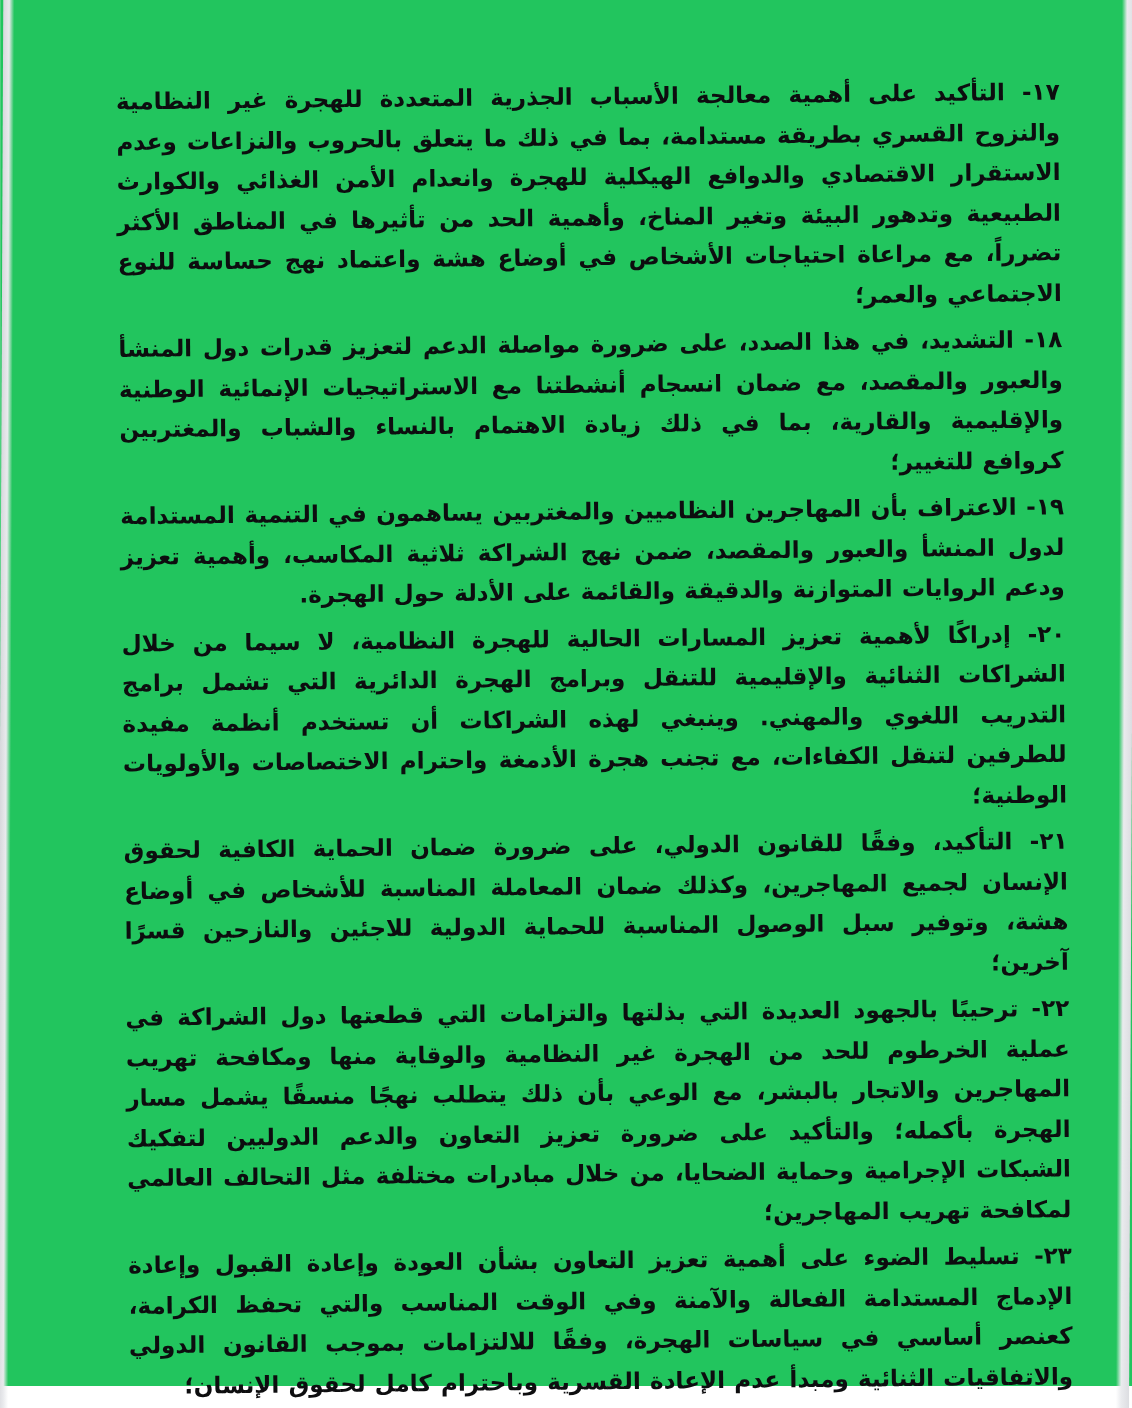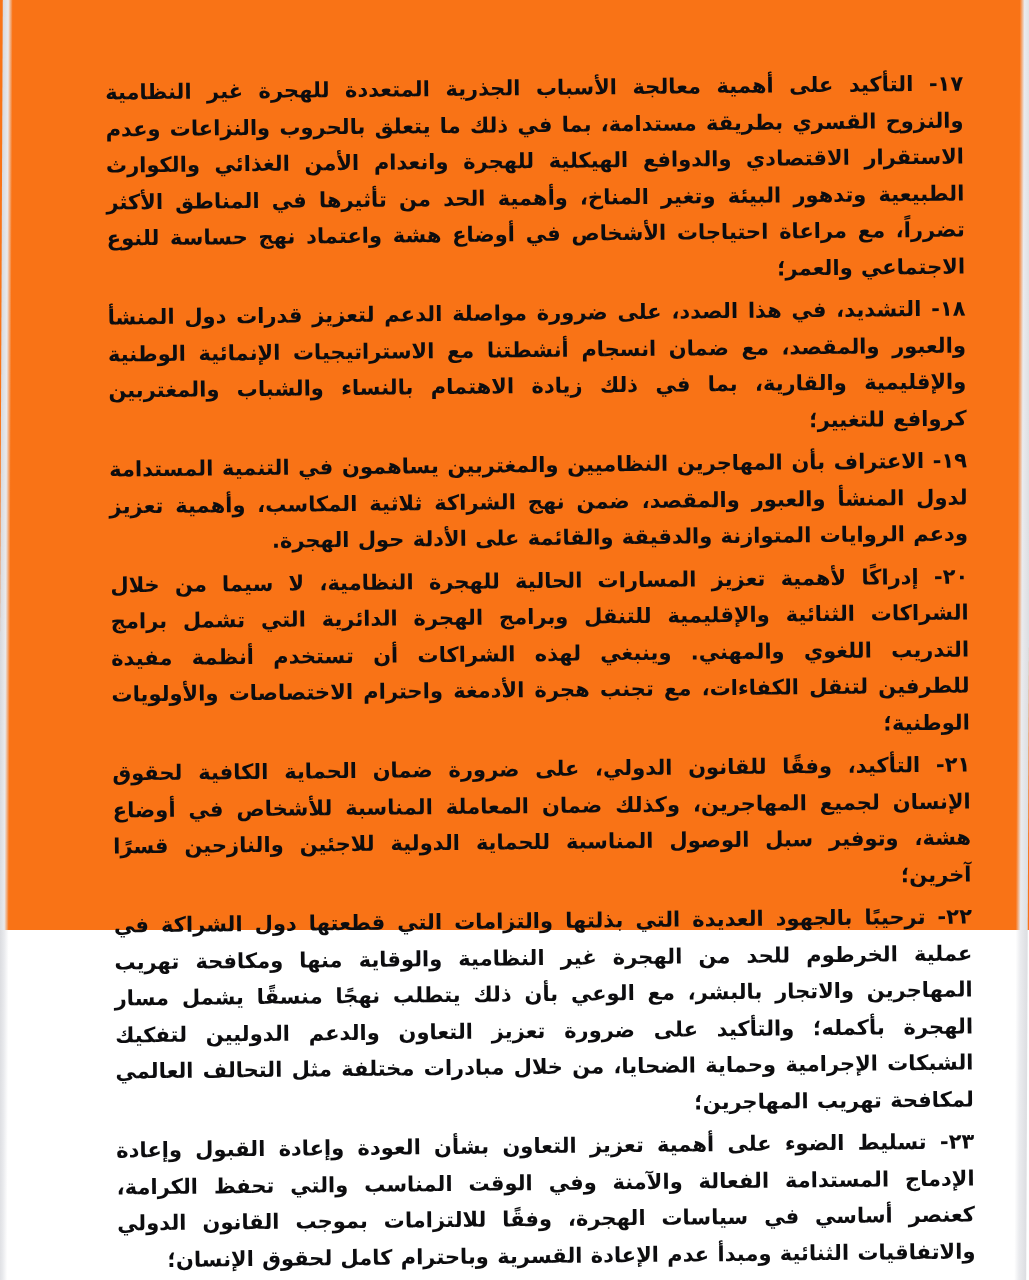--- a/index.html
+++ b/index.html
@@ -6,22 +6,22 @@
     margin: 0;
     padding: 0;
     width: 1029px;
     height: 1280px;
     background: #ffffff;
     overflow: hidden;
   }
   .photo {
     position: relative;
     width: 1029px;
-    height: 930px;
-    background: #f97316;
+    height: 1260px;
+    background: #22c55e;
   }
   
   .edge {
     position: absolute;
     top: -10px;
     height: 1300px;
     pointer-events: none;
   }
   .edge-left {
     left: 0;

